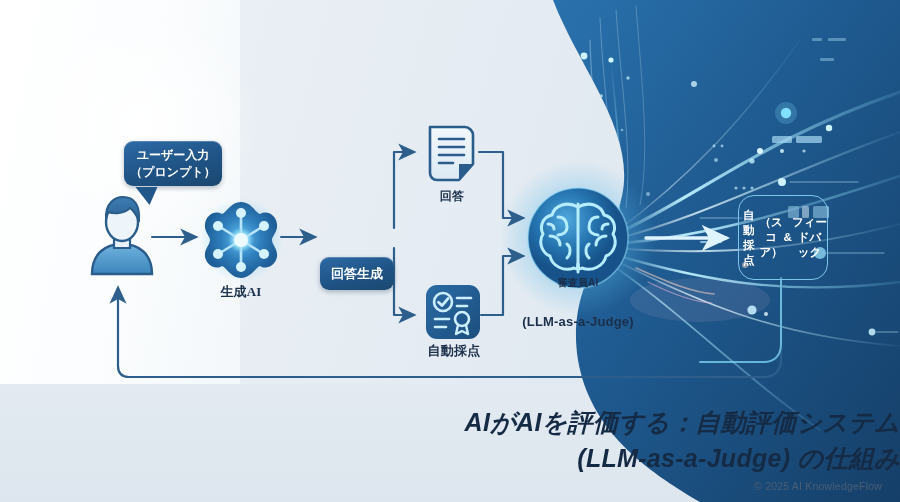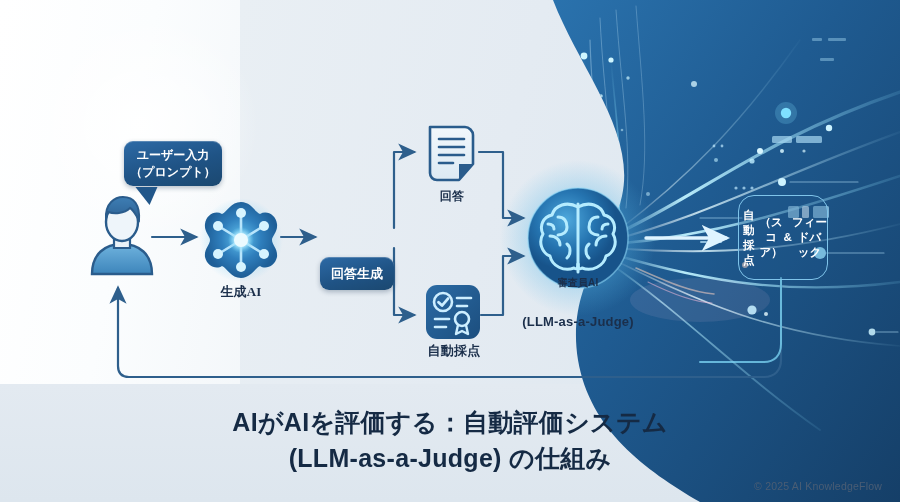--- a/index.html
+++ b/index.html
@@ -42,26 +42,27 @@
     position: absolute;
     color: #1b2f4b;
     font-weight: bold;
     letter-spacing: .2px;
     white-space: nowrap;
     text-align: center;
   }
   .title {
     position: absolute;
     left: 0; top: 404px; width: 900px;
-    text-align: center;
+    text-align: right;
     color: #152a44;
     font-size: 25px;
     font-weight: bold;
     line-height: 36px;
     letter-spacing: .3px;
+    font-style: italic;
   }
   .copyright {
     position: absolute;
     right: 18px; bottom: 10px;
     color: #4a5d74;
     font-size: 10.5px;
     letter-spacing: .2px;
   }
 
   

